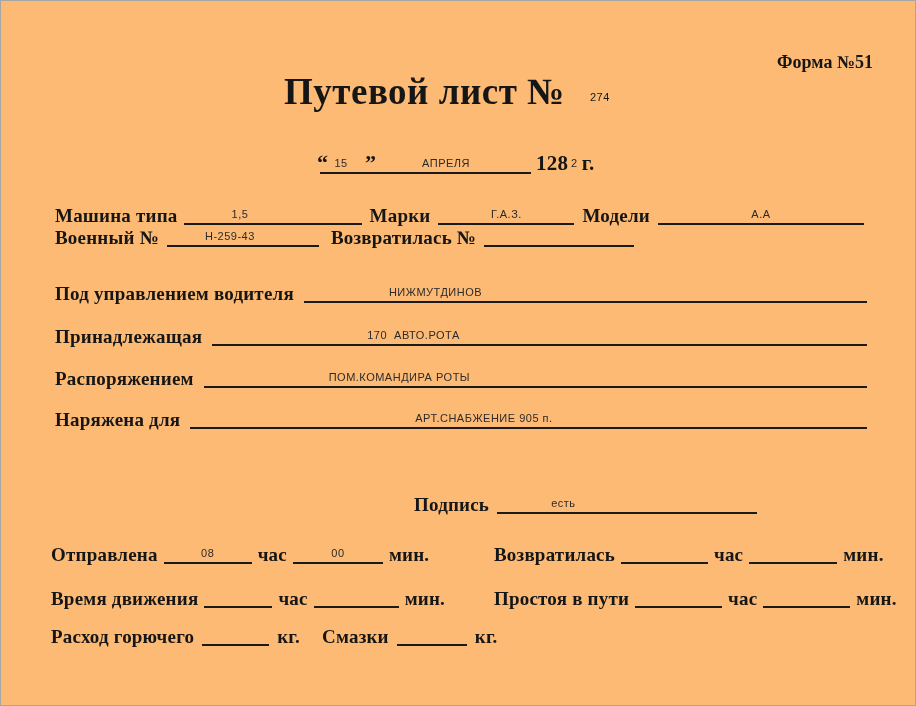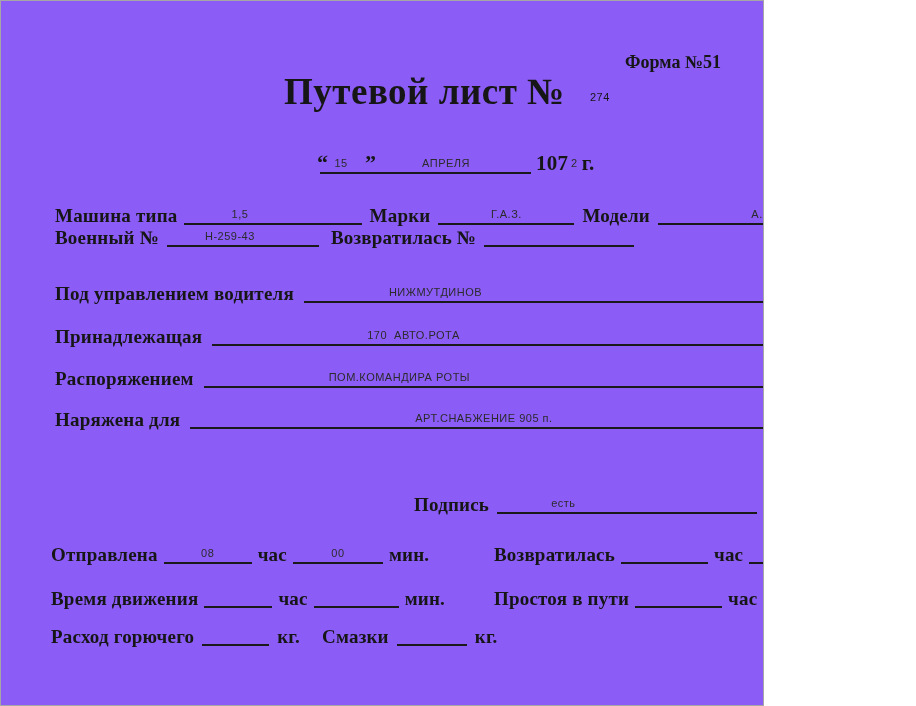--- a/index.html
+++ b/index.html
@@ -1,20 +1,20 @@
 <!DOCTYPE html>
 <html><head>
 <meta charset="utf-8">
 <style>
   html,body { margin:0; padding:0; background:#ffffff; }
   .page {
     position:relative;
-    width:764px; height:706px;
+    width:916px; height:706px;
     box-sizing:border-box;
-    background:#8b5cf6;
+    background:#fdba74;
     border:1px solid #a6a6a6;
     font-family:"Liberation Serif", serif;
     color:#161616;
     overflow:hidden;
   }
   .abs { position:absolute; }
   .title {
     font-weight:bold;
     font-size:37px;
     line-height:1.0;
@@ -94,21 +94,21 @@
 
   <div class="row" style="top:149px; left:316px;">
     <span class="quote">“</span>
     <span class="blank" style="width:42px; margin-left:-8px;">
       <span class="val">15</span>
     </span>
     <span class="quote" style="margin-left:3px;">”</span>
     <span class="blank" style="width:170px; margin-left:-15px;">
       <span class="val">АПРЕЛЯ</span>
     </span>
-    <span class="lbl big" style="margin-left:5px;">107</span>
+    <span class="lbl big" style="margin-left:5px;">128</span>
     <span class="val-inline">2</span>
     <span class="lbl big">г.</span>
   </div>
 
   <div class="row" style="top:200px; left:54px;">
     <span class="lbl">Машина типа</span>
     <span class="blank left" style="width:178px; margin-left:6px; padding-left:48px;">
       <span class="val">1,5</span>
     </span>
     <span class="lbl" style="margin-left:8px;">Марки</span>

